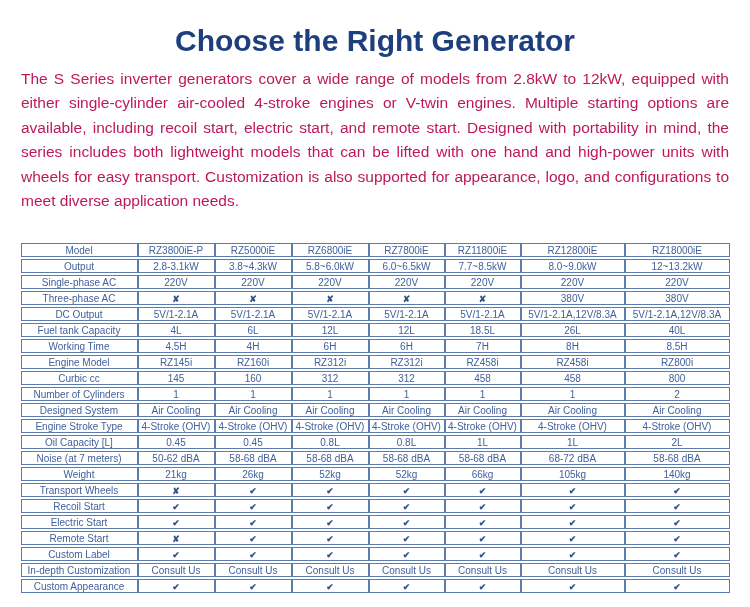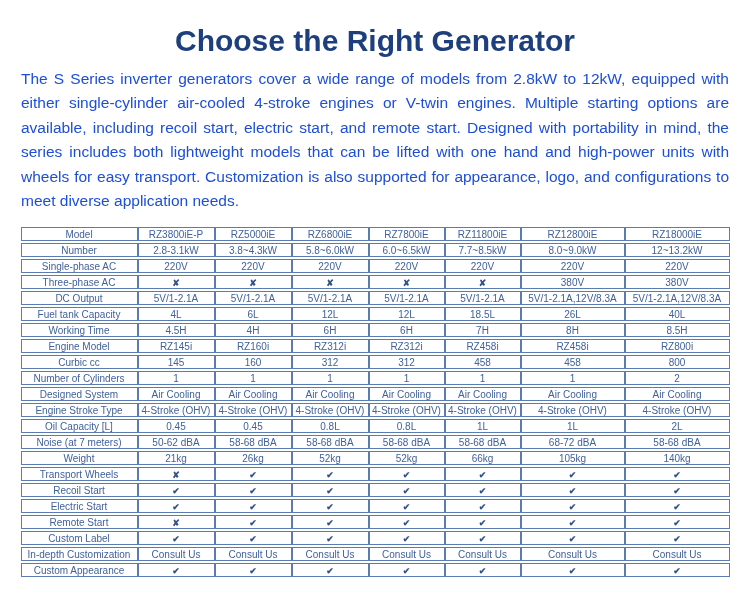--- a/index.html
+++ b/index.html
@@ -20,24 +20,24 @@
     font-size: 30px;
     font-weight: bold;
     color: #1e3f7d;
     letter-spacing: 0px;
   }
   .page-description {
     margin: 9px 21px 0 21px;
     font-size: 15.5px;
     line-height: 24.4px;
     text-align: justify;
-    color: #1d4ed8;
+    color: #be185d;
   }
   table.spec-table {
-    margin: 12px auto 0 auto;
+    margin: 28px auto 0 auto;
     width: 709px;
     table-layout: fixed;
     border-collapse: separate;
     border-spacing: 0 2px;
     font-size: 10px;
     color: #40619a;
   }
   table.spec-table td {
     border: 1px solid #5a7cb2;
     text-align: center;
@@ -82,21 +82,21 @@
           <td class="label-cell">Model</td>
           <td>RZ3800iE-P</td>
           <td>RZ5000iE</td>
           <td>RZ6800iE</td>
           <td>RZ7800iE</td>
           <td>RZ11800iE</td>
           <td>RZ12800iE</td>
           <td>RZ18000iE</td>
         </tr>
         <tr>
-          <td class="label-cell">Number</td>
+          <td class="label-cell">Output</td>
           <td>2.8-3.1kW</td>
           <td>3.8~4.3kW</td>
           <td>5.8~6.0kW</td>
           <td>6.0~6.5kW</td>
           <td>7.7~8.5kW</td>
           <td>8.0~9.0kW</td>
           <td>12~13.2kW</td>
         </tr>
         <tr>
           <td class="label-cell">Single-phase AC</td>

